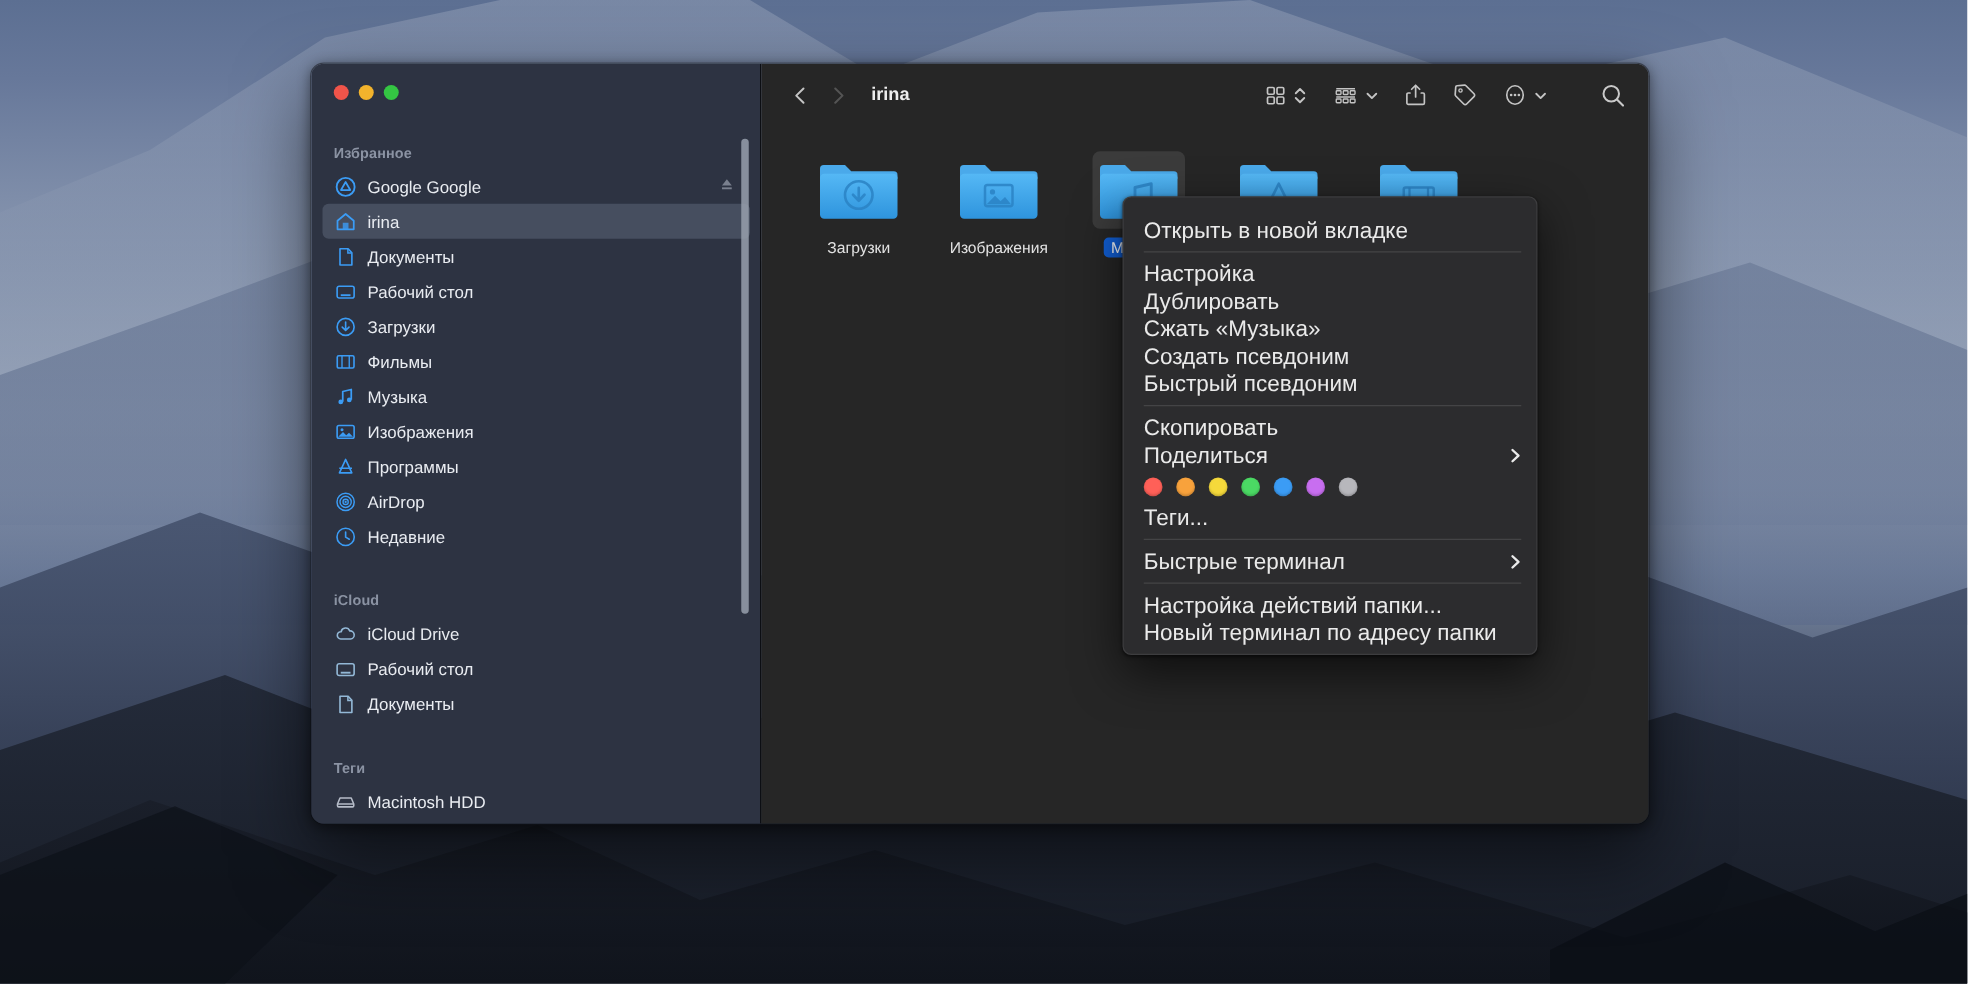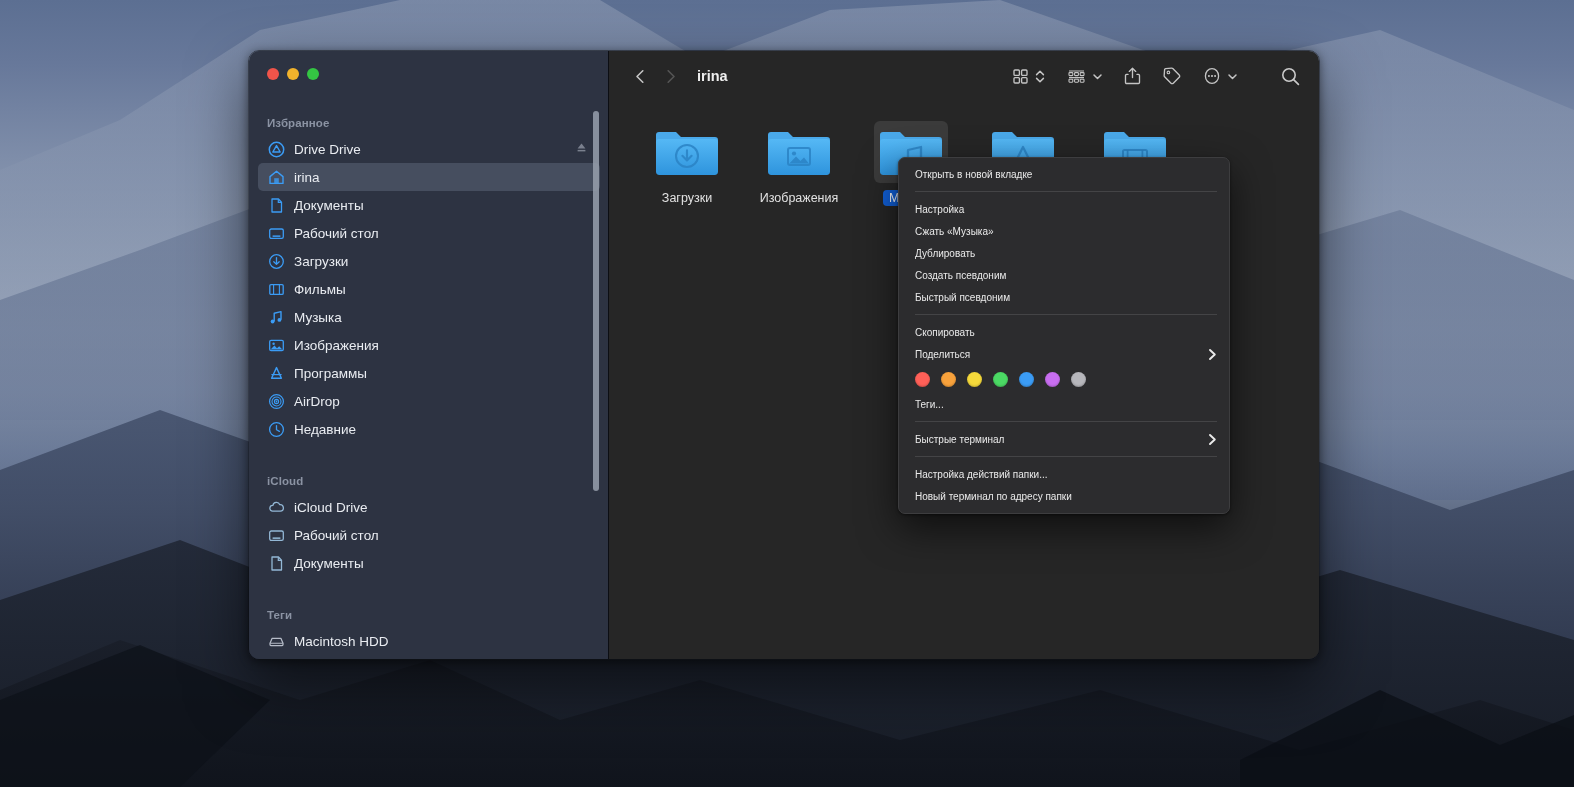--- a/index.html
+++ b/index.html
@@ -174,24 +174,24 @@
   }
 
   
   #context-menu {
     position: absolute;
     left: 898px; top: 157px;
     width: 332px;
     background: #2c2c2e;
     border: 1px solid #3d3d3f;
     border-radius: 7px;
-    padding: 5px 0 6px 0;
+    padding: 15px 0 6px 0;
     box-shadow: 0 14px 38px rgba(0,0,0,.62), 0 1px 3px rgba(0,0,0,.5);
     color: #eaeaea;
-    font-size: 10px;
+    font-size: 18px;
   }
   .cm-item {
     height: 22px;
     display: flex; align-items: center;
     padding: 0 12px 0 16px;
     position: relative;
     white-space: nowrap;
   }
   .cm-item .cm-chev {
     margin-left: auto;
@@ -262,21 +262,21 @@
 
       <div class="sb-section">Избранное</div>
 
       <div class="sb-item">
         <span class="sb-icon">
           <svg width="17" height="17" viewBox="0 0 17 17">
               <circle cx="8.5" cy="8.5" r="7.2" fill="none" stroke="#3b9cf5" stroke-width="1.5"></circle>
               <path d="M8.5 4.6 L12.2 11 L4.8 11 Z" fill="none" stroke="#3b9cf5" stroke-width="1.4" stroke-linejoin="round"></path>
             </svg>
         </span>
-        <span>Drive Drive</span>
+        <span>Google Google</span>
         <span class="eject-icon">
           <svg width="13" height="13" viewBox="0 0 13 13">
               <path d="M6.5 2.4 L10.4 7.4 L2.6 7.4 Z" fill="#b9c0cc"></path>
               <rect x="2.6" y="8.9" width="7.8" height="1.5" fill="#b9c0cc"></rect>
             </svg>
         </span>
       </div>
 
       <div class="sb-item selected">
         <span class="sb-icon">
@@ -649,24 +649,24 @@
     <div class="cm-item">
       <span>Открыть в новой вкладке</span>
     </div>
 
     <div class="cm-sep"></div>
 
     <div class="cm-item">
       <span>Настройка</span>
     </div>
     <div class="cm-item">
+      <span>Дублировать</span>
+    </div>
+    <div class="cm-item">
       <span>Сжать «Музыка»</span>
-    </div>
-    <div class="cm-item">
-      <span>Дублировать</span>
     </div>
     <div class="cm-item">
       <span>Создать псевдоним</span>
     </div>
     <div class="cm-item">
       <span>Быстрый псевдоним</span>
     </div>
 
     <div class="cm-sep"></div>
 

